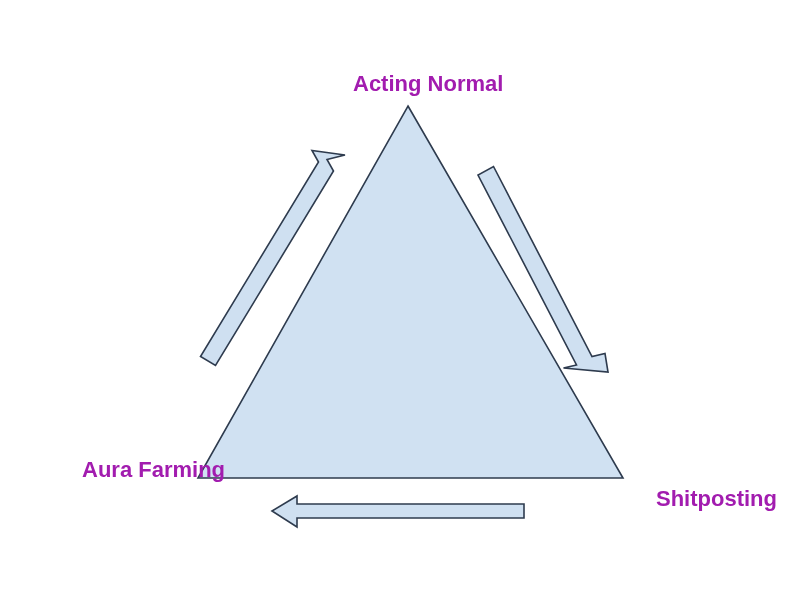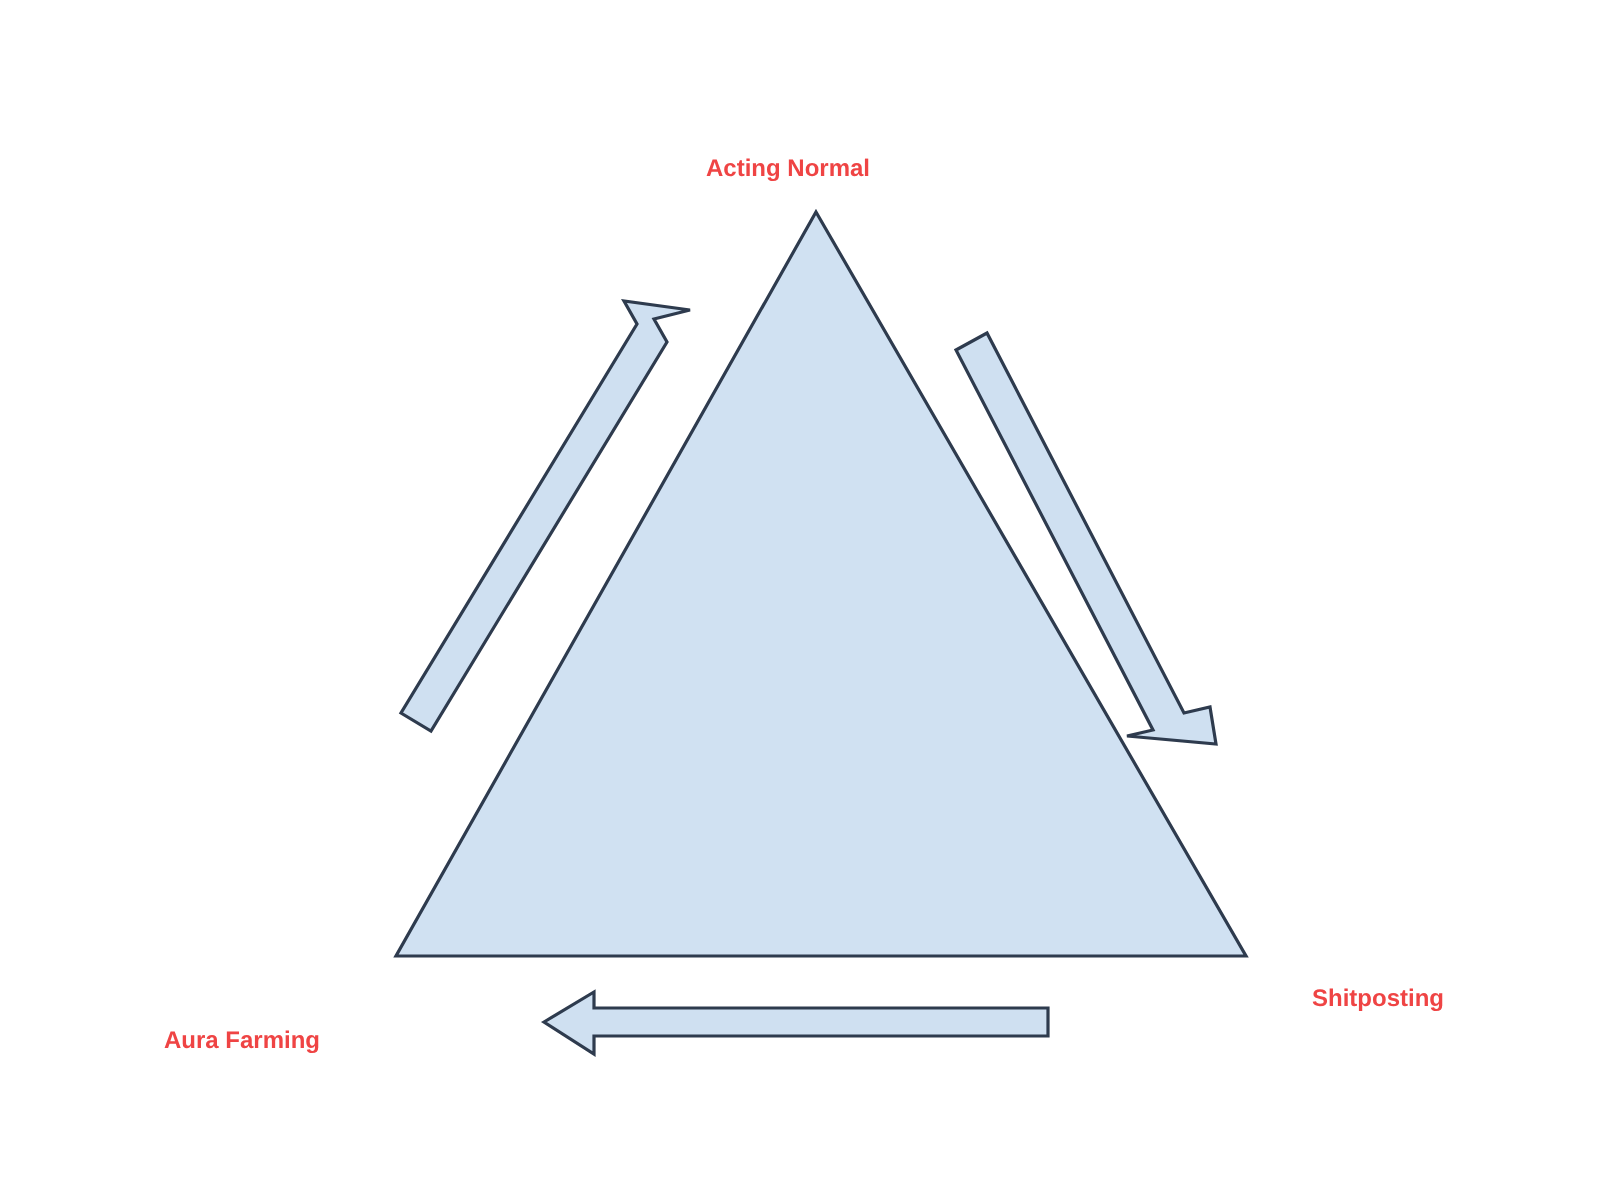--- a/index.html
+++ b/index.html
@@ -23,32 +23,32 @@
     position: absolute;
     left: 0;
     top: 0;
     width: 800px;
     height: 600px;
   }
   .vertex-label {
     position: absolute;
     font-family: "Liberation Sans", sans-serif;
     font-weight: bold;
-    font-size: 12px;
-    color: #ef4444;
+    font-size: 22px;
+    color: #a21caf;
     white-space: nowrap;
     line-height: 20px;
   }
   #label-top {
     left: 353px;
     top: 74px;
   }
   #label-left {
     left: 82px;
-    top: 510px;
+    top: 460px;
   }
   #label-right {
     left: 656px;
     top: 489px;
   }
 </style>
 </head>
 <body>
 
 <div id="canvas">

